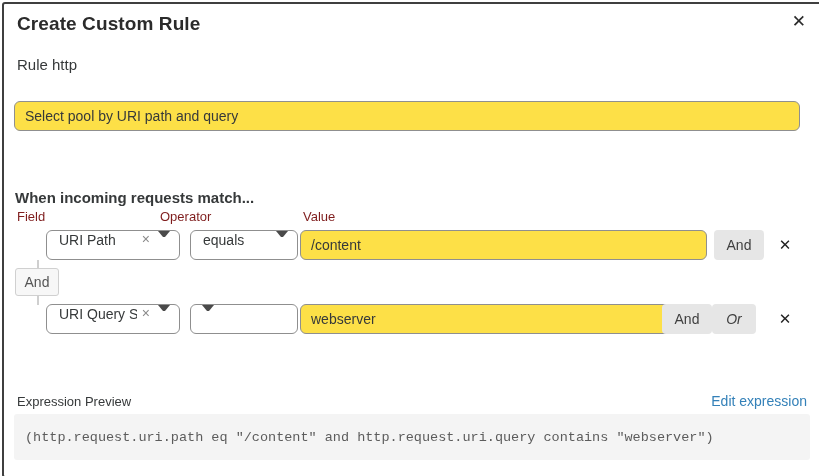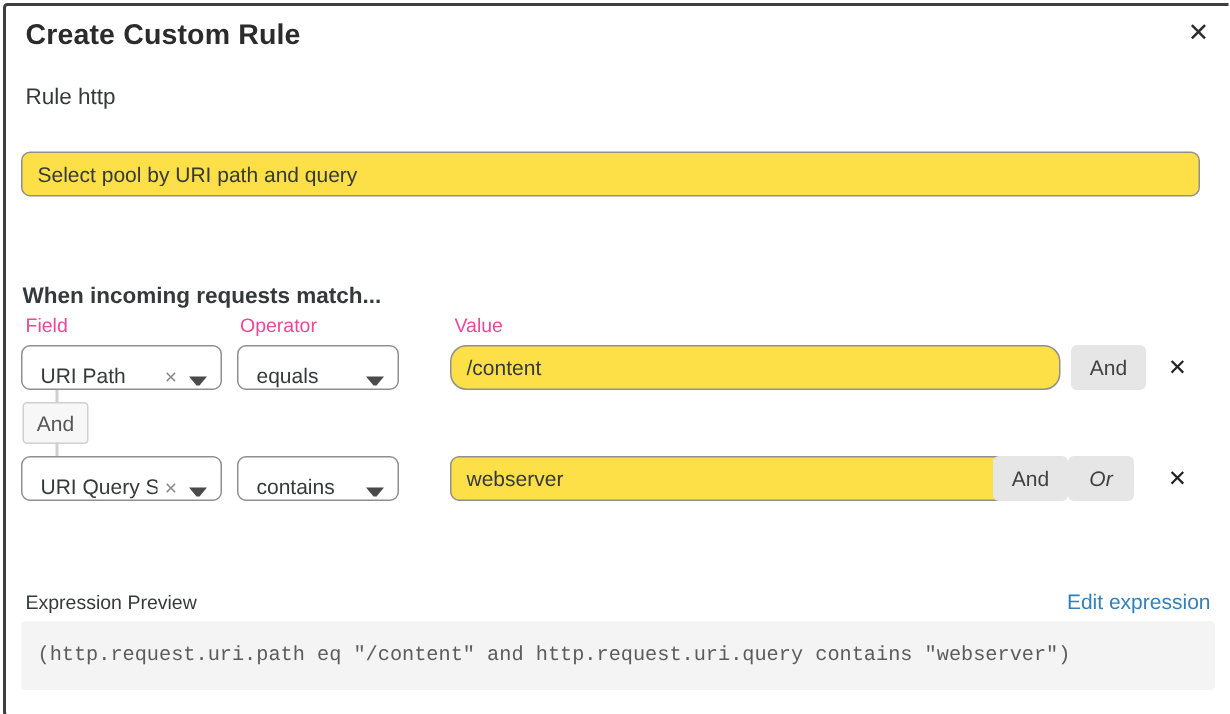--- a/index.html
+++ b/index.html
@@ -48,57 +48,58 @@
     font-family: "Liberation Sans", "DejaVu Sans", sans-serif;
     font-size: 14px;
     color: #36393a;
     padding: 0 10px;
     outline: none;
   }
   .rule-name-input { left: 10px; top: 97px; width: 786px; }
 
   
   .match-heading { left: 10px; top: 172px; font-size: 15px; font-weight: 700; color: #36393a; margin-top: 12px; }
-  .col-label { top: 204px; font-size: 13px; color: #ec4899; }
+  .col-label { top: 204px; font-size: 13px; color: #7f1d1d; }
   .col-field    { left: 12px; }
   .col-operator { left: 155px; }
   .col-value    { left: 298px; }
 
   .select-box {
     height: 30px;
     border: 1px solid #8f8f8f;
     border-radius: 6px;
     background: #fff;
     display: flex;
-    align-items: flex-end;
+    align-items: flex-start;
     font-size: 14px;
     color: #36393a;
     padding: 0 9px 0 11px;
     cursor: pointer;
+    margin-left: 32px;
   }
   .select-box .sel-text { flex: 1 1 auto; white-space: nowrap; overflow: hidden; }
   .clear-x {
     color: #8a8a8a;
     font-size: 14px;
     margin: 0 7px 0 4px;
     line-height: 1;
     cursor: pointer;
   }
   .caret {
     width: 0; height: 0;
     border-left: 5px solid transparent;
     border-right: 5px solid transparent;
     border-top: 6px solid #4a4a4a;
     flex: 0 0 auto;
   }
   .row1 .ctrl { top: 226px; }
   .row2 .ctrl { top: 300px; }
   .field-select    { left: 10px;  width: 134px; }
   .operator-select { left: 154px; width: 108px; }
-  .value-input-1   { left: 296px; width: 407px; border-radius: 11px; }
+  .value-input-1   { left: 296px; width: 407px; }
   .value-input-2   { left: 296px; width: 405px; }
 
   .gray-btn {
     height: 30px;
     background: #e6e6e6;
     border: none;
     border-radius: 4px;
     font-family: "Liberation Sans", "DejaVu Sans", sans-serif;
     font-size: 14px;
     color: #3f3f3f;
@@ -188,21 +189,20 @@
   <div class="abs and-badge">And</div>
   <div class="abs connector-line line-bottom"></div>
 
   <div class="row2">
     <div class="abs ctrl select-box field-select">
       <span class="sel-text">URI Query St...</span>
       <span class="clear-x">×</span>
       <span class="caret"></span>
     </div>
     <div class="abs ctrl select-box operator-select">
-      <span class="sel-text">contains</span>
       <span class="caret"></span>
     </div>
     <input class="abs ctrl text-input value-input-2" type="text" value="webserver" style="">
     <button class="abs ctrl gray-btn and-btn-2">And</button>
     <button class="abs ctrl gray-btn or-btn-2">Or</button>
     <div class="abs ctrl remove-x">✕</div>
   </div>
 
   <div class="abs expr-label">Expression Preview</div>
   <div class="abs edit-link" id="edit-link" style="color: rgb(51, 128, 184);">Edit expression</div>

